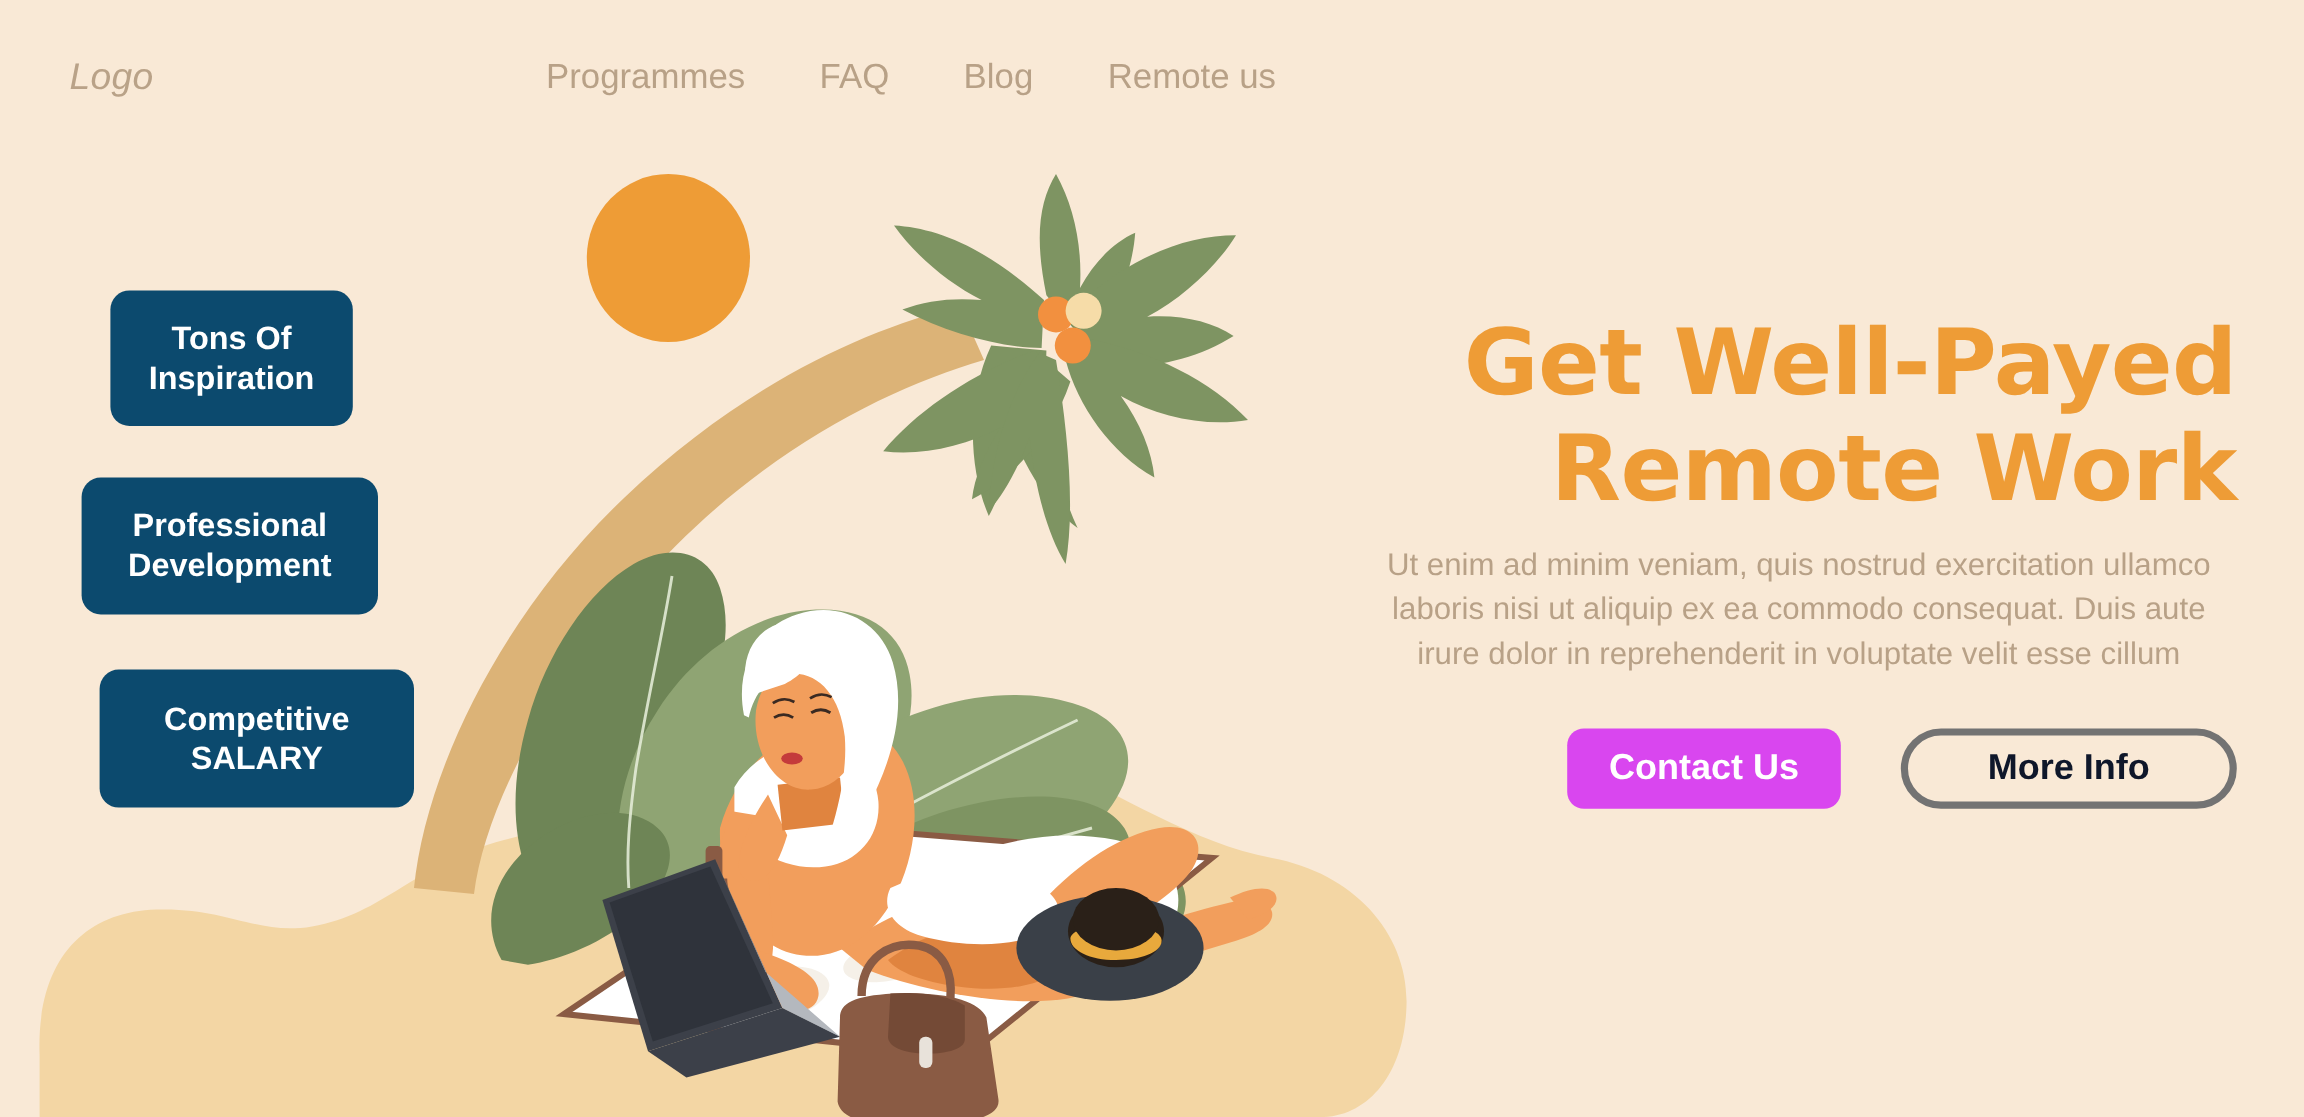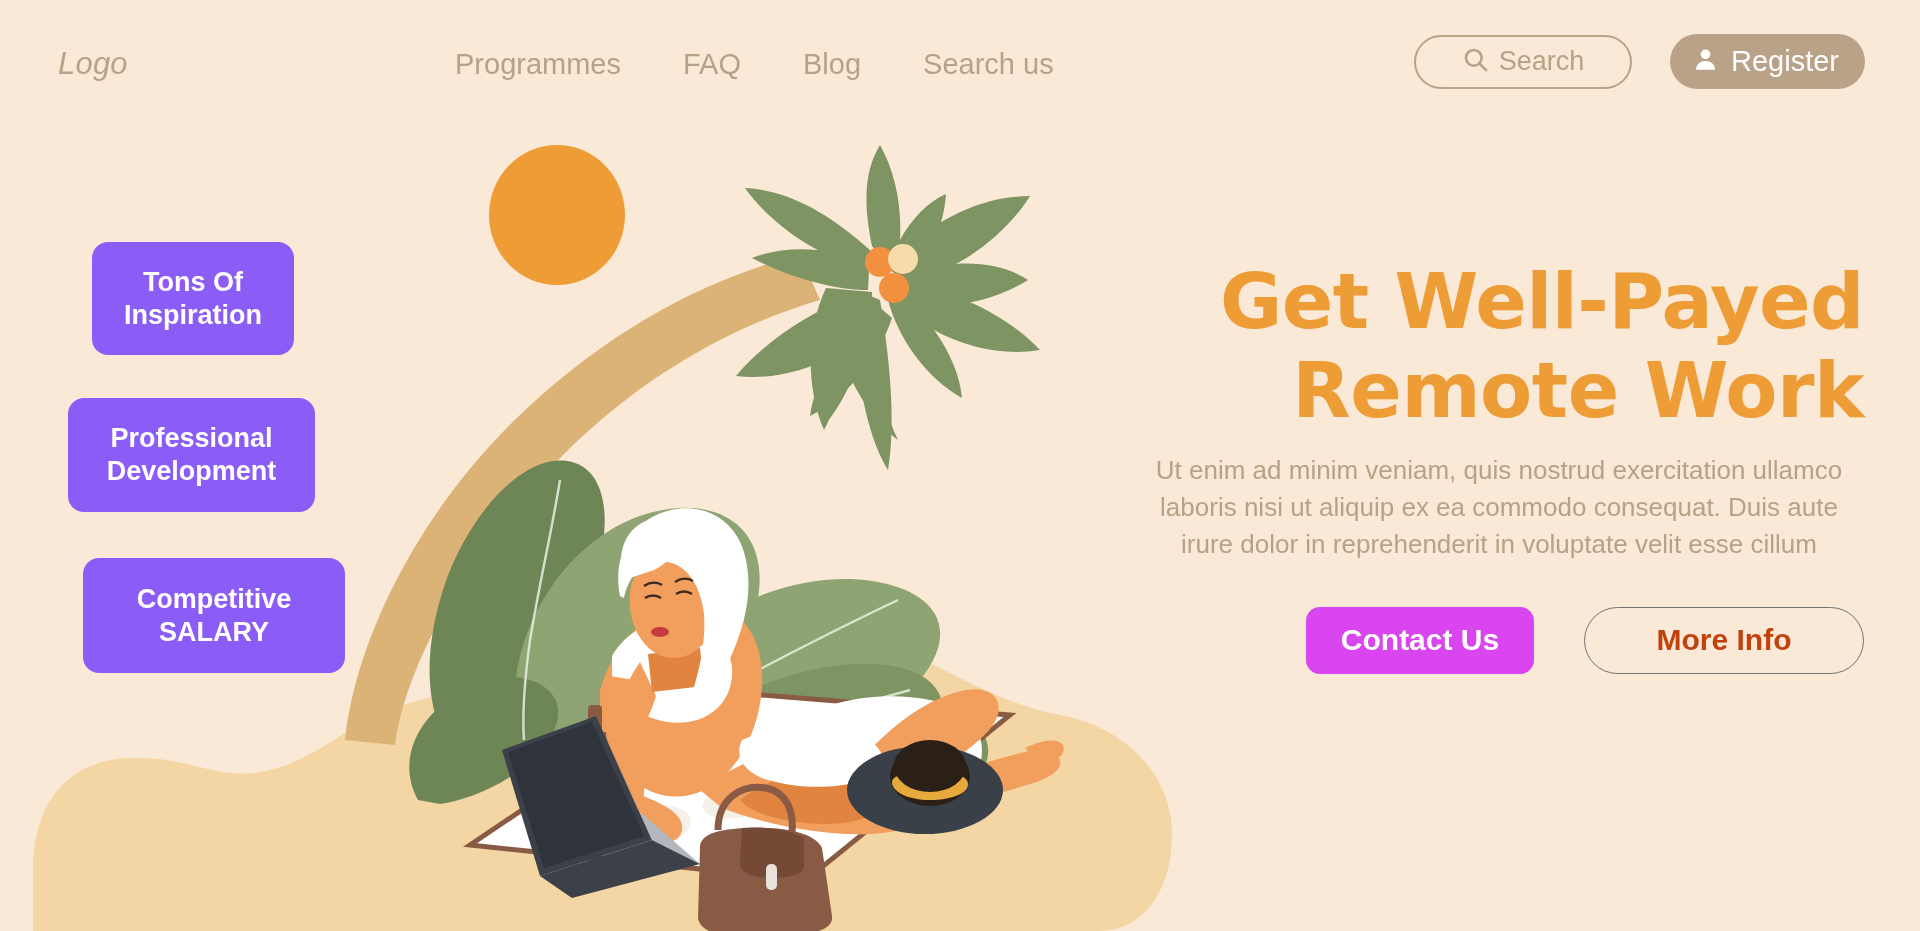--- a/index.html
+++ b/index.html
@@ -108,21 +108,21 @@
   .user-icon { display: block; }
 
   
   .badges {
     position: absolute;
     left: 0; top: 0;
     z-index: 30;
   }
   .badge {
     position: absolute;
-    background: #8b5cf6;
+    background: #0c4a6e;
     border-radius: 16px;
     color: #FFFFFF;
     font-weight: bold;
     text-align: center;
     display: flex;
     align-items: center;
     justify-content: center;
     line-height: 1.22;
     font-size: 27px;
     padding: 0 10px;
@@ -189,22 +189,22 @@
     height: 67px;
     background: #d946ef;
     color: #FFFFFF;
     border-radius: 14px;
     font-size: 30px;
   }
   .btn-secondary {
     width: 280px;
     height: 67px;
     background: transparent;
-    color: #c2410c;
-    border: 1px solid #737373;
+    color: #0f172a;
+    border: 6px solid #737373;
     border-radius: 40px;
     font-size: 30px;
   }
 </style>
 </head>
 <body>
 
 <div class="page">
 
   <svg class="illustration" viewBox="0 0 1920 931" width="1920" height="931" xmlns="http://www.w3.org/2000/svg">
@@ -402,46 +402,23 @@
   </svg>
 
   <header class="header">
 
     <div class="logo">Logo</div>
 
     <nav class="nav">
       <span class="nav-item">Programmes</span>
       <span class="nav-item">FAQ</span>
       <span class="nav-item">Blog</span>
-      <span class="nav-item">Search us</span>
+      <span class="nav-item">Remote us</span>
     </nav>
 
-    <div class="header-actions">
-
-      <div class="search-box">
-        <span class="search-icon">
-          <svg width="27" height="27" viewBox="0 0 24 24" fill="none">
-            <circle cx="10.5" cy="10.5" r="7" stroke="#B8A187" stroke-width="2.3"></circle>
-            <line x1="15.6" y1="15.6" x2="21.4" y2="21.4" stroke="#B8A187" stroke-width="2.3" stroke-linecap="round"></line>
-          </svg>
-        </span>
-        <span class="search-text">Search</span>
-      </div>
-
-      <div class="register-btn">
-        <span class="user-icon">
-          <svg width="27" height="27" viewBox="0 0 24 24">
-            <circle cx="12" cy="7.4" r="4.3" fill="#FFFFFF"></circle>
-            <path d="M3.6 21c0-4.7 3.8-7.6 8.4-7.6s8.4 2.9 8.4 7.6z" fill="#FFFFFF"></path>
-          </svg>
-        </span>
-        <span class="register-text">Register</span>
-      </div>
-
-    </div>
   </header>
 
   <div class="badges">
     <div class="badge badge-1">Tons Of Inspiration</div>
     <div class="badge badge-2">Professional Development</div>
     <div class="badge badge-3">Competitive SALARY</div>
   </div>
 
   <div class="hero-copy">
 

